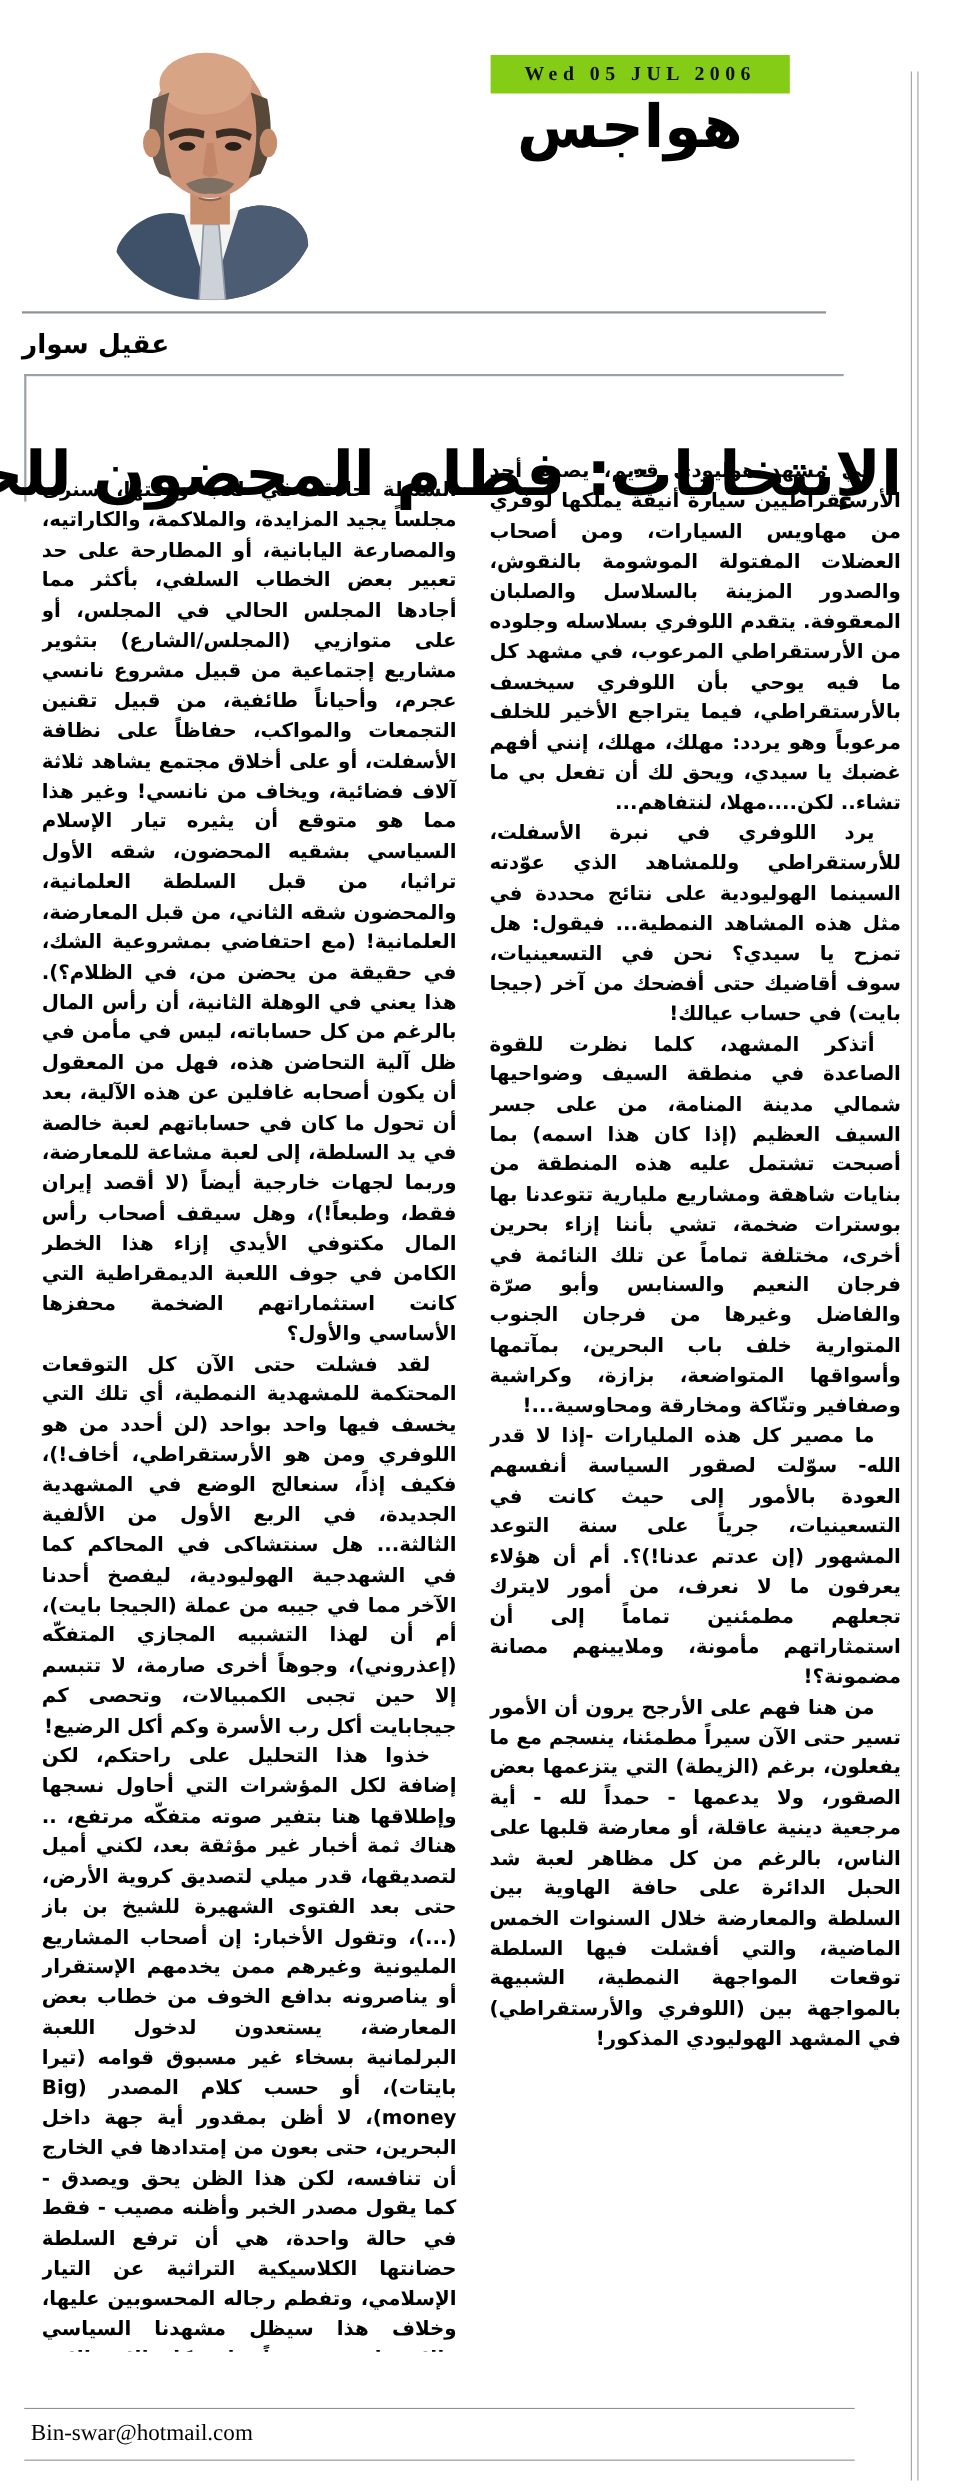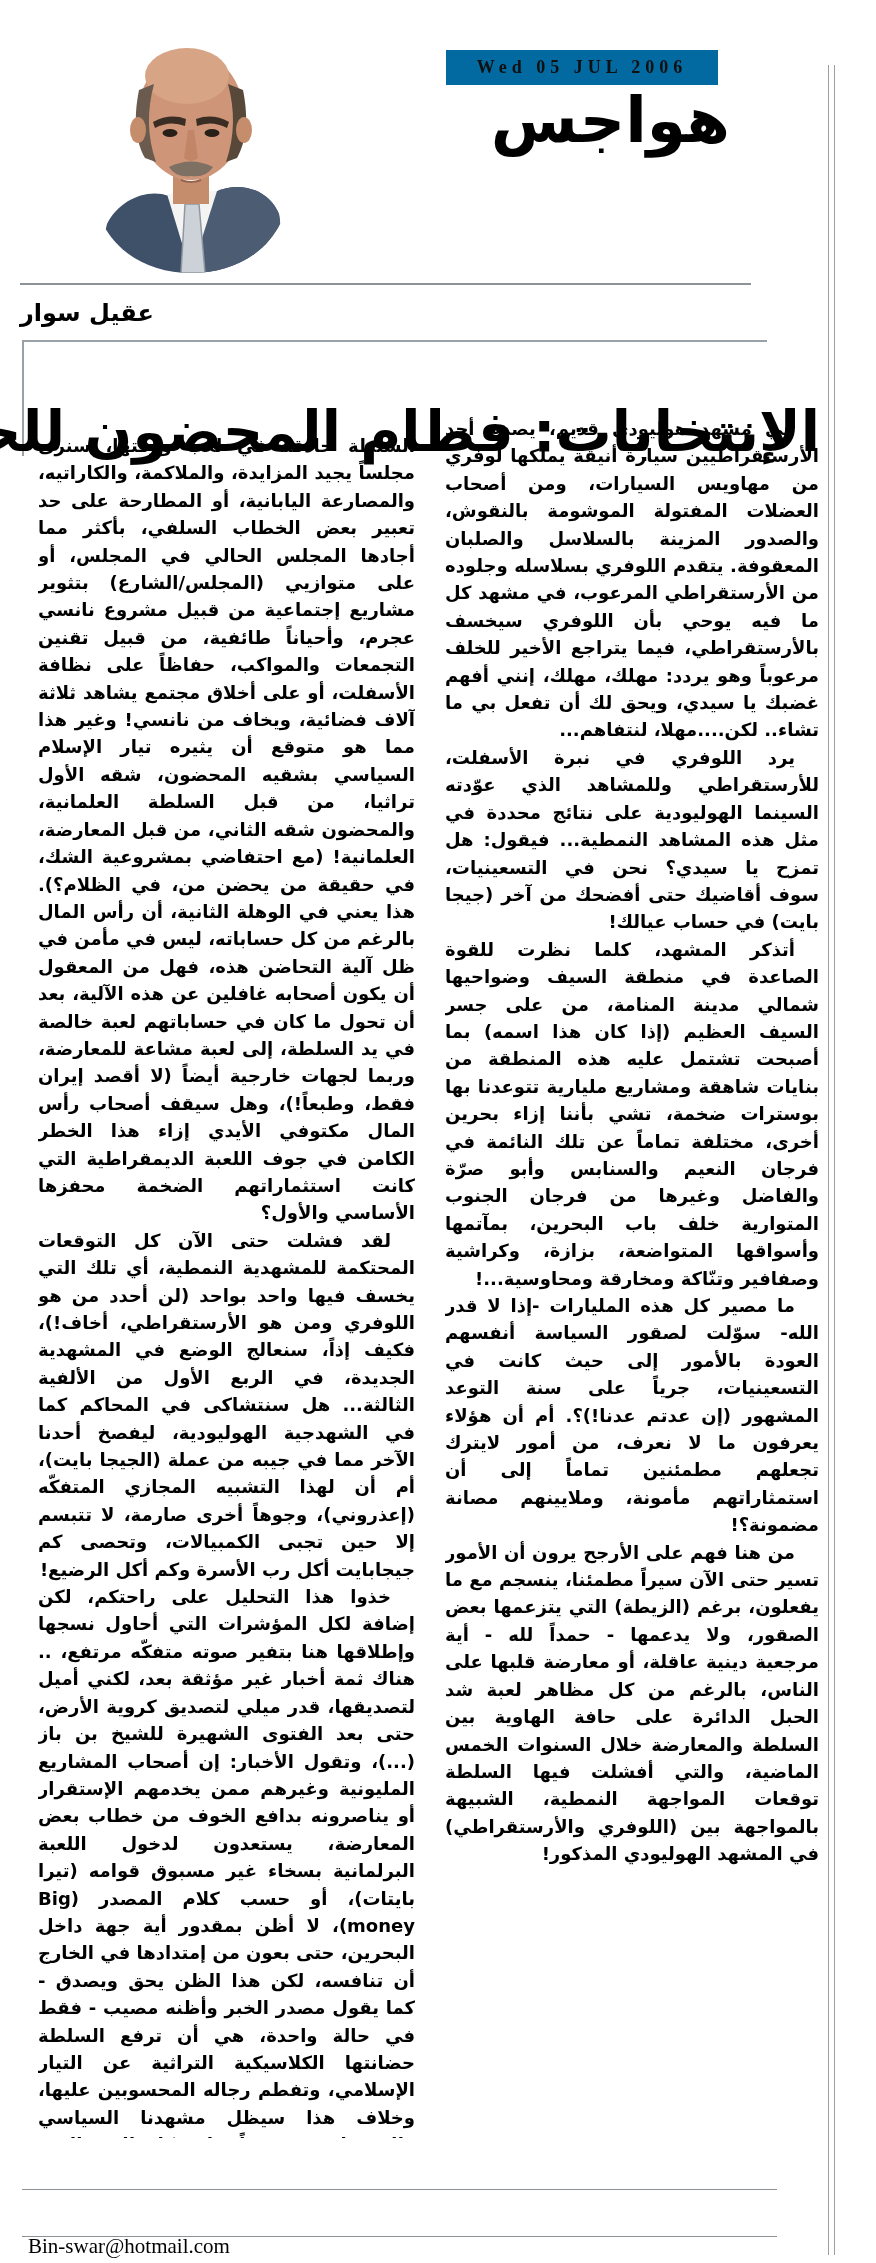--- a/index.html
+++ b/index.html
@@ -6,25 +6,25 @@
   body{width:876px;height:2263px;position:relative;overflow:hidden;
        font-family:"DejaVu Sans",sans-serif;color:#000;}
 
   
   .vrule-double{position:absolute;left:828px;top:65px;width:5px;height:2190px;
     border-left:1px solid #9aa1a6;border-right:1px solid #9aa1a6;background:#fff;}
 
   
   .photo-wrap{position:absolute;left:85px;top:28px;width:213px;height:245px;}
   .date-box{position:absolute;left:446px;top:50px;width:272px;height:35px;
-    background:#0369a1;display:flex;align-items:center;justify-content:center;
+    background:#84cc16;display:flex;align-items:center;justify-content:center;
     font-family:"Liberation Serif",serif;font-weight:bold;font-size:18px;
     letter-spacing:5px;color:#111;}
-  .col-title{position:absolute;left:470px;top:86px;width:260px;text-align:right;
-    font-size:63px;font-weight:bold;direction:rtl;line-height:1.1;}
+  .col-title{position:absolute;left:470px;top:86px;width:260px;text-align:left;
+    font-size:54px;font-weight:bold;direction:rtl;line-height:1.1;}
   .rule-photo{position:absolute;left:20px;top:283px;width:731px;height:2px;background:#8d9296;}
   .author{position:absolute;left:20px;top:299px;font-size:24px;font-weight:bold;direction:rtl;}
 
   
   .headline-rule{position:absolute;left:22px;top:340px;width:745px;height:2px;background:#9aa1a6;}
   .headline-stub{position:absolute;left:22px;top:340px;width:2px;height:116px;background:#9aa1a6;}
   .headline{position:absolute;left:30px;top:352px;width:790px;text-align:right;
     font-size:56px;font-weight:bold;direction:rtl;white-space:nowrap;line-height:1.5;}
 
   
@@ -32,21 +32,21 @@
     font-weight:bold;line-height:27.4px;overflow:hidden;}
   .col-right{left:445px;top:415px;width:374px;height:1745px;}
   .col-left{left:38px;top:432px;width:377px;height:1706px;}
   .col p{margin:0;text-indent:24px;}
   .col-left p:first-child{text-indent:0;}
 
   
   .rule-bottom-1{position:absolute;left:22px;top:2189px;width:755px;height:1px;background:#8d9296;}
   .rule-bottom-2{position:absolute;left:22px;top:2236px;width:755px;height:1px;background:#8d9296;}
   .email{position:absolute;left:28px;top:2199px;font-family:"Liberation Serif",serif;
-    font-size:21px;direction:ltr;margin-top:35px;}
+    font-size:21px;direction:ltr;}
 </style>
 </head>
 <body>
 
 <div class="vrule-double"></div>
 
 <div class="photo-wrap">
   <svg width="213" height="245" viewBox="0 0 213 245">
     <defs>
       <clipPath id="photoClip">

